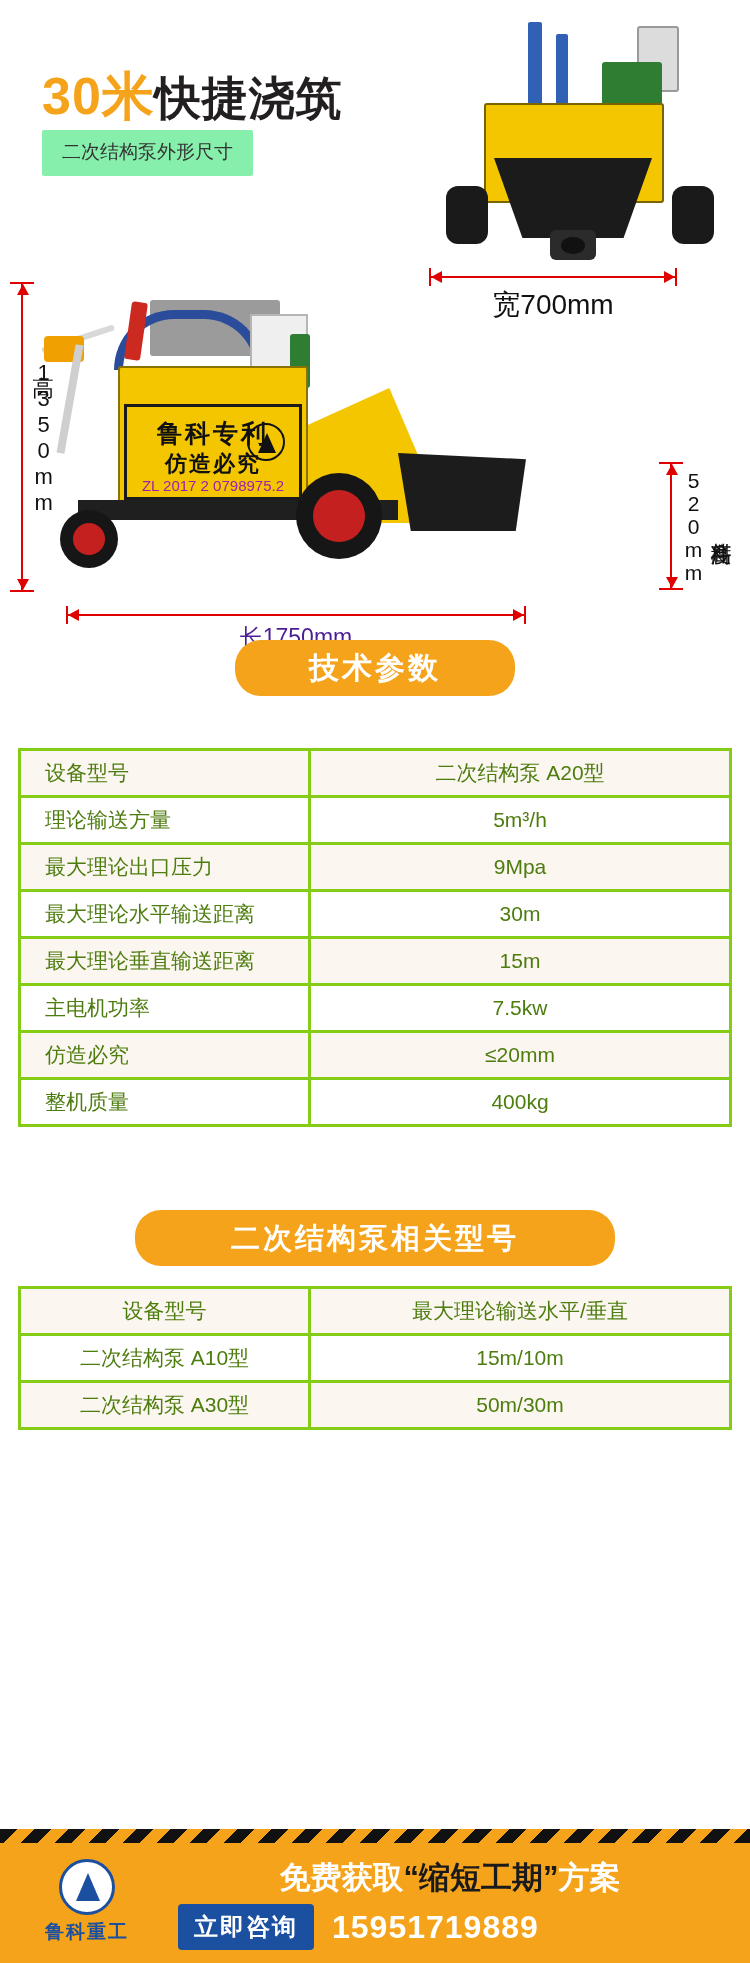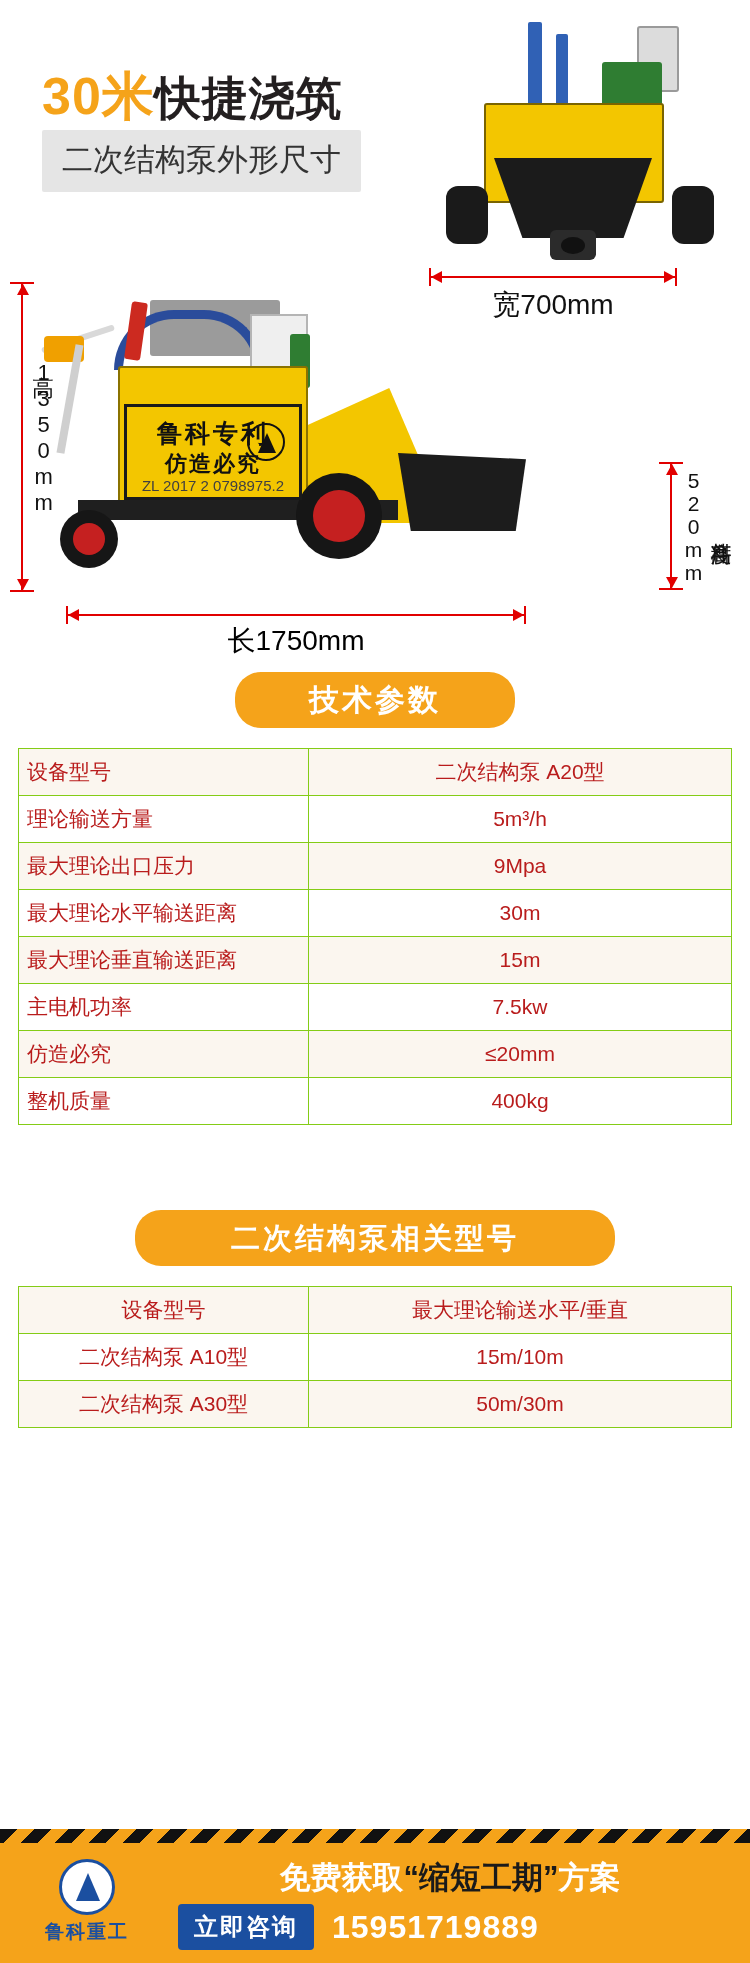--- a/index.html
+++ b/index.html
@@ -34,23 +34,23 @@
     color: #F5A31A;
     font-size: 52px;
   }
   .title-main .rest {
     color: #231f20;
   }
   .title-sub {
     position: absolute;
     left: 42px;
     top: 130px;
-    background: #e5e5e5;
+    background: #86efac;
     color: #333;
-    font-size: 31px;
+    font-size: 19px;
     padding: 9px 20px 11px 20px;
     border-radius: 2px;
     white-space: nowrap;
     text-align: center;
   }
 
   
   .front-view {
     position: absolute;
     right: 18px;
@@ -235,21 +235,21 @@
     font-size: 22px;
     font-weight: bold;
     color: #111;
     letter-spacing: 2px;
   }
   .sv-plate .pl3 {
     position: absolute;
     left: 0; right: 0; top: 70px;
     text-align: center;
     font-size: 15px;
-    color: #404040;
+    color: #a21caf;
   }
   .sv-plate .logo {
     position: absolute;
     right: 14px;
     top: 16px;
     width: 38px;
     height: 38px;
     border: 2px solid #111;
     border-radius: 50%;
     background: #F3C600;
@@ -490,40 +490,40 @@
     left: 66px;
     top: 606px;
     width: 460px;
     height: 50px;
   }
   .dim-length .label {
     position: absolute;
     top: 16px;
     left: 0; right: 0;
     text-align: center;
-    font-size: 28px;
-    color: #000000;
+    font-size: 23px;
+    color: #4c1d95;
   }
 
   
   .banner {
     position: absolute;
     left: 50%;
     transform: translateX(-50%);
     background: #F5A31A;
     color: #ffffff;
     font-size: 30px;
     font-weight: bold;
     letter-spacing: 3px;
     border-radius: 26px;
     text-align: center;
     line-height: 56px;
   }
   .banner.b1 {
-    top: 672px;
+    top: 640px;
     width: 280px;
     height: 56px;
   }
   .banner.b2 {
     top: 1210px;
     width: 480px;
     height: 56px;
     font-size: 29px;
   }
 
@@ -534,23 +534,23 @@
     width: 714px;
     border-collapse: collapse;
     font-size: 21px;
   }
   table.spec.t1 { top: 748px; }
   table.spec.t2 { top: 1286px; }
   table.spec tr { height: 47px; }
   table.spec tr:nth-child(odd) { background: #fbf6ef; }
   table.spec tr:nth-child(even) { background: #ffffff; }
   table.spec td {
-    border: 1px solid #84cc16;
-    padding: 0 8px;
-    color: #b91c1c;
+    border: 3px solid #84cc16;
+    padding: 0 24px;
+    color: #4d7c0f;
   }
   table.spec td.k {
     width: 290px;
     text-align: left;
   }
   table.spec td.v {
     text-align: center;
   }
   table.spec.t2 td.k { text-align: center; width: 290px; }
 

